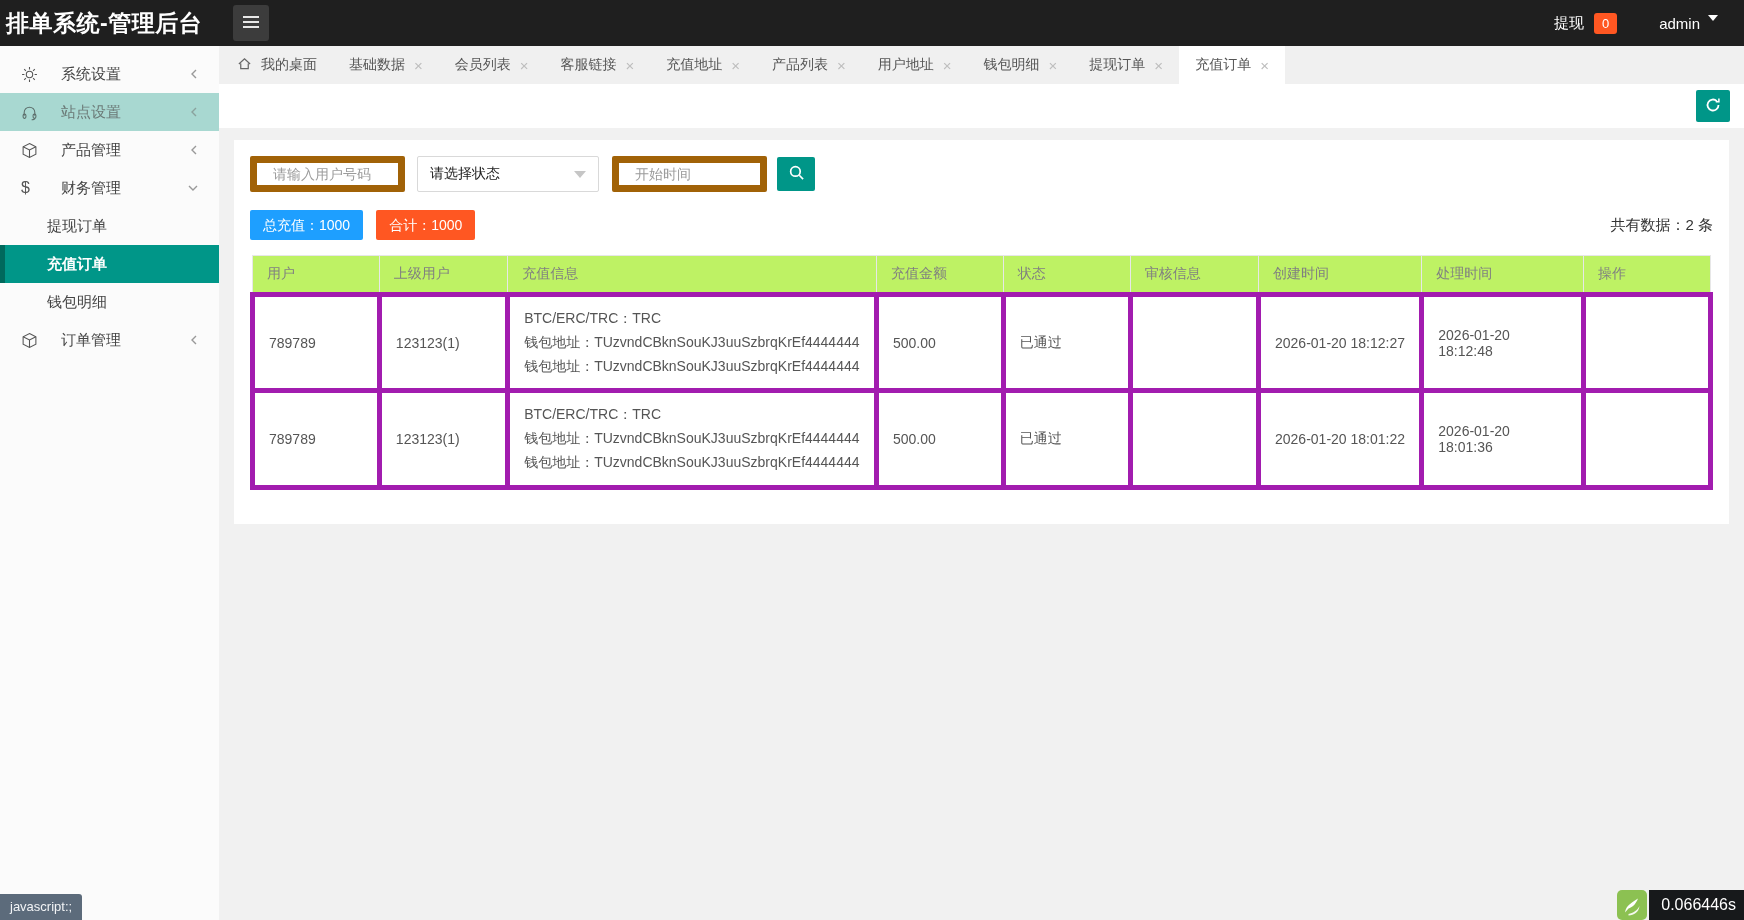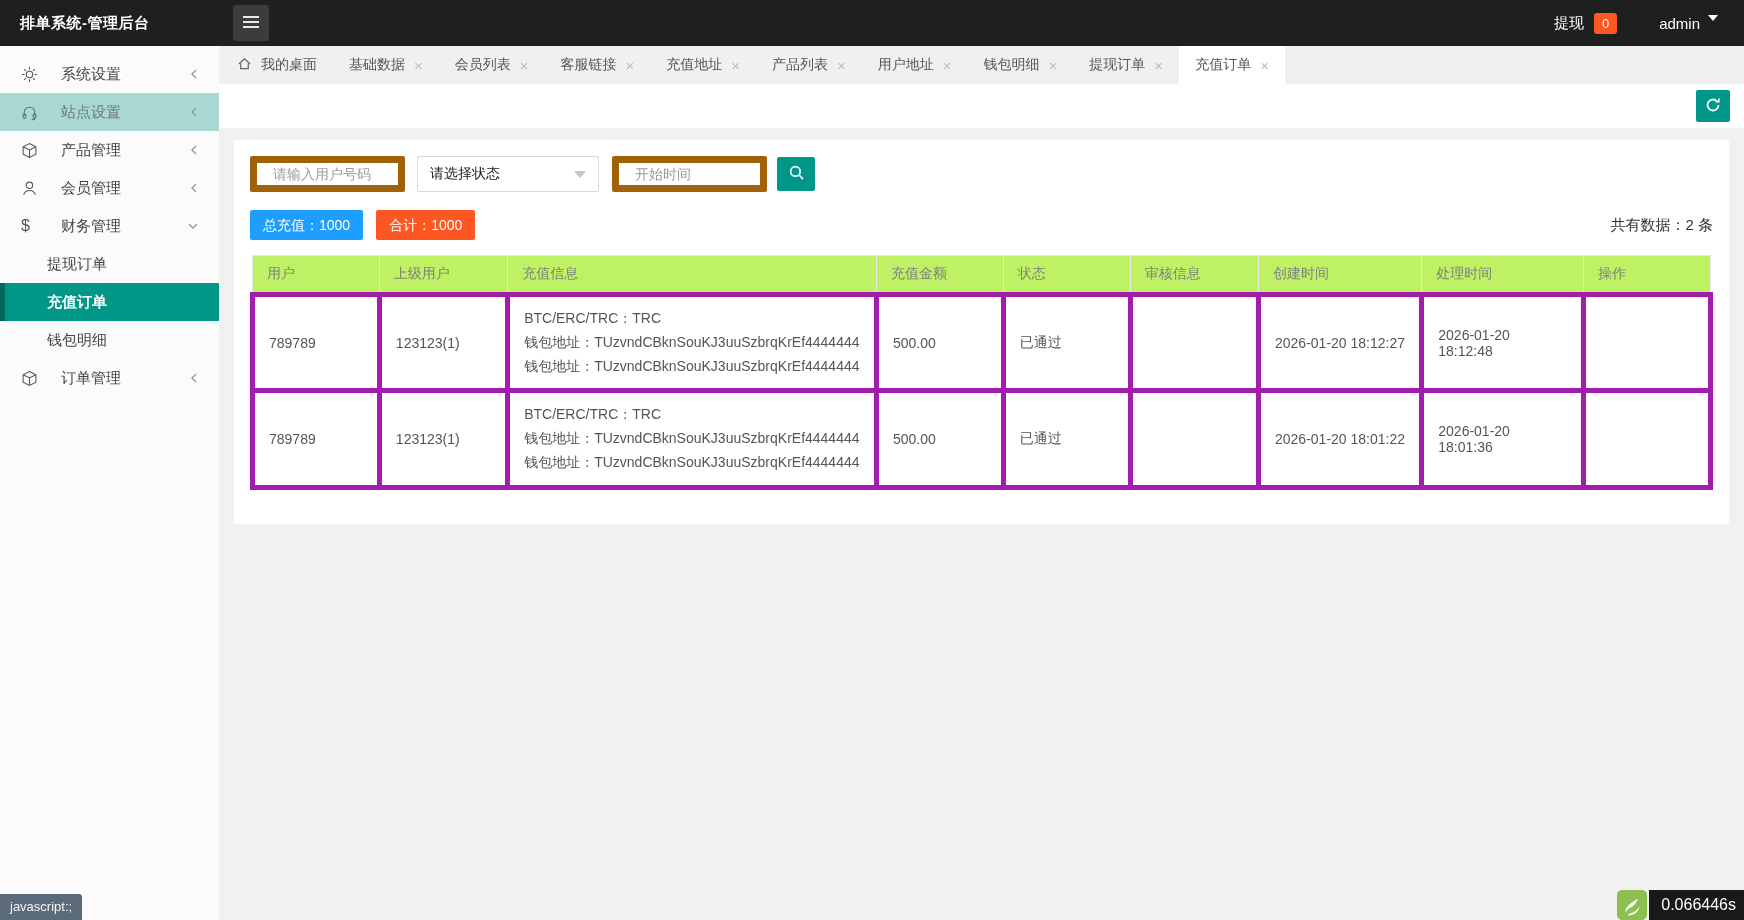--- a/index.html
+++ b/index.html
@@ -1,21 +1,21 @@
 <!DOCTYPE html>
 <html><head>
 <meta charset="utf-8">
 <style>
   * { box-sizing: border-box; margin: 0; padding: 0; }
   html,body { width:1744px; height:920px; overflow:hidden; }
   body { font-family:"Liberation Sans","DejaVu Sans",sans-serif; background:#fff; position:relative; }
 
   
   .topbar { height:46px; background:#1f1f1f; display:flex; align-items:center; color:#fff; }
-  .topbar-title { width:219px; padding-left:20px; font-size:15px; font-weight:bold; letter-spacing:.5px; }
+  .topbar-title { width:219px; padding-left:6px; font-size:23px; font-weight:bold; letter-spacing:.5px; }
   .hamburger-btn { width:36px; height:36px; background:#3c3c3c; border:none; border-radius:3px;
     margin-left:14px; display:flex; align-items:center; justify-content:center; cursor:pointer; }
   .topbar-right { margin-left:auto; display:flex; align-items:center; padding-right:26px; gap:42px; }
   .withdraw-wrap { display:flex; align-items:center; gap:10px; font-size:15px; cursor:pointer; }
   .withdraw-badge { background:#ff5722; color:#fff; font-size:13px; line-height:1;
     padding:4px 8px; border-radius:3px; }
   .admin-wrap { display:flex; align-items:flex-start; gap:8px; font-size:15px; cursor:pointer; }
   .caret-down { width:0; height:0; border-left:5px solid transparent; border-right:5px solid transparent;
     border-top:6px solid #fff; }
 
@@ -133,34 +133,20 @@
     </span>
   </div>
   <div class="side-item">
     <span class="icn">
       <svg width="17" height="17" viewBox="0 0 16 16" fill="none" stroke="#555">
           <path d="M8 1.5L14 4.5v7L8 14.5L2 11.5v-7z"></path>
           <path d="M2 4.5L8 7.5l6-3M8 7.5v7"></path>
         </svg>
     </span>
     <span>产品管理</span>
-    <span class="chev">
-      <svg width="10" height="12" viewBox="0 0 10 12" fill="none" stroke="#999" stroke-width="1.4">
-          <path d="M7 2L3 6l4 4"></path>
-        </svg>
-    </span>
-  </div>
-  <div class="side-item">
-    <span class="icn">
-      <svg width="17" height="17" viewBox="0 0 16 16" fill="none" stroke="#555">
-          <circle cx="8" cy="5" r="3"></circle>
-          <path d="M2.5 14c.8-3 2.8-4.2 5.5-4.2s4.7 1.2 5.5 4.2"></path>
-        </svg>
-    </span>
-    <span>会员管理</span>
     <span class="chev">
       <svg width="10" height="12" viewBox="0 0 10 12" fill="none" stroke="#999" stroke-width="1.4">
           <path d="M7 2L3 6l4 4"></path>
         </svg>
     </span>
   </div>
   <div class="side-item">
     <span class="icn">$</span>
     <span>财务管理</span>
     <span class="chev">

